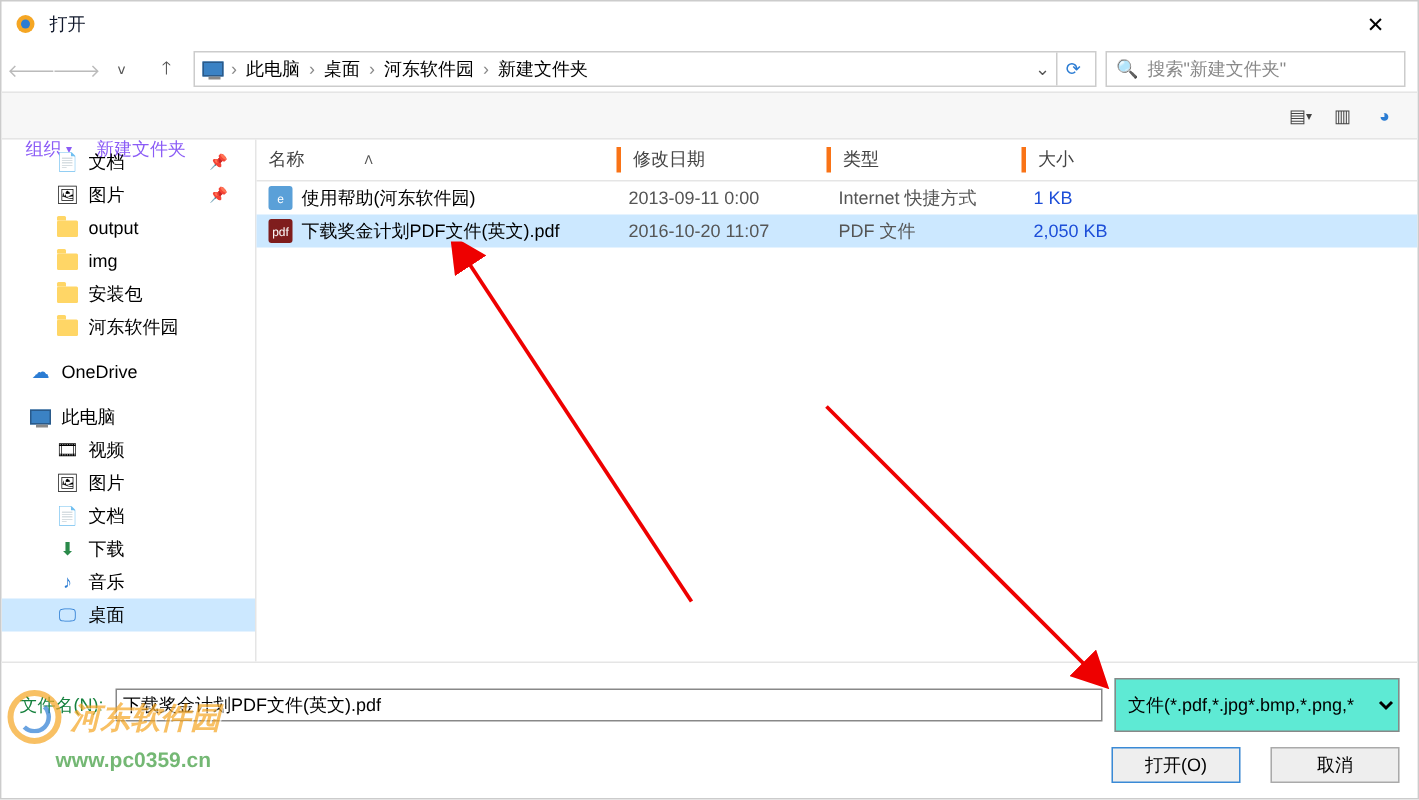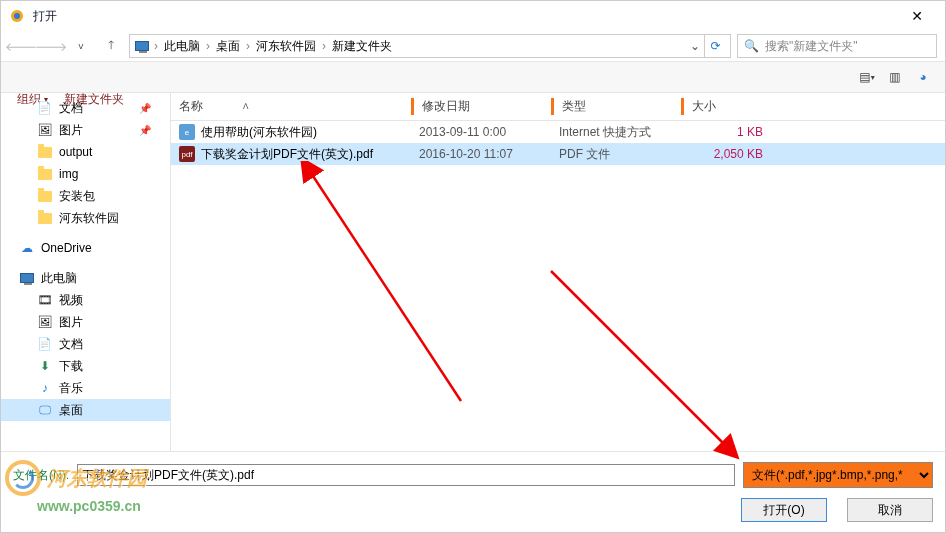--- a/index.html
+++ b/index.html
@@ -15,21 +15,21 @@
 .nav-btn.disabled { color: #bbb; }
 .breadcrumb { flex: 1; height: 24px; border: 1px solid #ccc; background: #fff; display: flex; align-items: center; padding: 0 4px; }
 .breadcrumb span.sep { color: #888; margin: 0 4px; }
 .breadcrumb .crumb { padding: 0 2px; color: #000; }
 .breadcrumb .drop { width: 18px; text-align: center; color: #555; margin-left: auto; }
 .bc-refresh { width: 22px; border-left: 1px solid #ccc; height: 100%; display: flex; align-items: center; justify-content: center; color: #2b7cd3; }
 .searchbox { width: 200px; height: 24px; border: 1px solid #ccc; display: flex; align-items: center; padding: 0 6px; color: #888; }
 .searchbox .mag { margin-right: 6px; color: #777; }
 
 .toolbar { height: 32px; border-top: 1px solid #e5e5e5; border-bottom: 1px solid #e5e5e5; background: #f7f7f7; display: flex; align-items: center; padding: 0 8px; }
-.toolbar .tbtn { padding: 4px 8px; color: #7f1d1d; cursor: pointer; display: flex; align-items: center; gap: 3px; margin-top: 44px; }
+.toolbar .tbtn { padding: 4px 8px; color: #8b5cf6; cursor: pointer; display: flex; align-items: center; gap: 3px; margin-top: 44px; }
 .toolbar .spacer { flex: 1; }
 .toolbar .view-btn { width: 28px; height: 22px; display: flex; align-items: center; justify-content: center; color: #444; cursor: pointer; }
 
 .body { display: flex; height: 378px; }
 .sidebar { width: 170px; border-right: 1px solid #e5e5e5; overflow-y: auto; padding: 4px 0; }
 .tree-item { display: flex; align-items: center; height: 22px; padding-left: 18px; gap: 6px; cursor: pointer; color: #000; }
 .tree-item.l2 { padding-left: 36px; }
 .tree-item.selected { background: #cce8ff; }
 .tree-item .pin { color: #888; font-size: 10px; margin-left: auto; margin-right: 18px; }
 .tree-icon { width: 16px; height: 16px; display: inline-flex; align-items: center; justify-content: center; }
@@ -48,30 +48,30 @@
 .col-size { flex: 0 0 90px; }
 .sort-caret { font-size: 8px; color: #555; margin-left: 40px; }
 
 .rows { flex: 1; }
 .row { display: flex; height: 22px; align-items: center; }
 .row.selected { background: #cce8ff; }
 .row .cell { padding: 0 8px; }
 .row .c-name { flex: 0 0 240px; display: flex; align-items: center; gap: 6px; }
 .row .c-date { flex: 0 0 140px; color: #555; }
 .row .c-type { flex: 0 0 130px; color: #555; }
-.row .c-size { flex: 0 0 90px; text-align: right; color: #be185d; }
+.row .c-size { flex: 0 0 90px; color: #1d4ed8; }
 .file-ico { width: 16px; height: 16px; display: inline-flex; align-items: center; justify-content: center; font-size: 8px; color: #fff; border-radius: 2px; }
 .ico-url { background: #5aa0d8; }
 .ico-pdf { background: #7f1d1d; }
 
 .footer { border-top: 1px solid #e5e5e5; padding: 10px 12px; position: absolute; bottom: 0; left: 0; right: 0; background: #fff; }
 .row-fn { display: flex; align-items: center; gap: 8px; margin-bottom: 10px; }
 .row-fn label { color: #15803d; white-space: nowrap; }
 .row-fn input { flex: 1; height: 22px; border: 1px solid #888; padding: 0 4px; }
-.row-fn select { width: 190px; height: 26px; border: 1px solid #888; background: #f97316; padding: 0 4px; }
+.row-fn select { width: 190px; height: 36px; border: 1px solid #888; background: #5eead4; padding: 0 4px; }
 .row-btns { display: flex; justify-content: flex-end; gap: 20px; }
 .row-btns button { width: 86px; height: 24px; border: 1px solid #aaa; background: #eee; cursor: pointer; }
 .row-btns button:first-child { border: 1px solid #3a8ad6; }
 
 .arrow { position: absolute; pointer-events: none; }
 .watermark { position: absolute; left: 4px; bottom: 18px; opacity: 0.7; }
 .watermark .logo { display: flex; align-items: center; gap: 6px; }
 .watermark .circle { width: 36px; height: 36px; border: 4px solid #f5a623; border-radius: 50%; position: relative; }
 .watermark .circle::after { content: ""; position: absolute; inset: 3px; border: 3px solid #2b7cd3; border-radius: 50%; border-top-color: transparent; border-left-color: transparent; }
 .watermark .txt { font-size: 20px; font-weight: bold; color: #f5a623; text-shadow: 1px 1px #fff; font-style: italic; }

